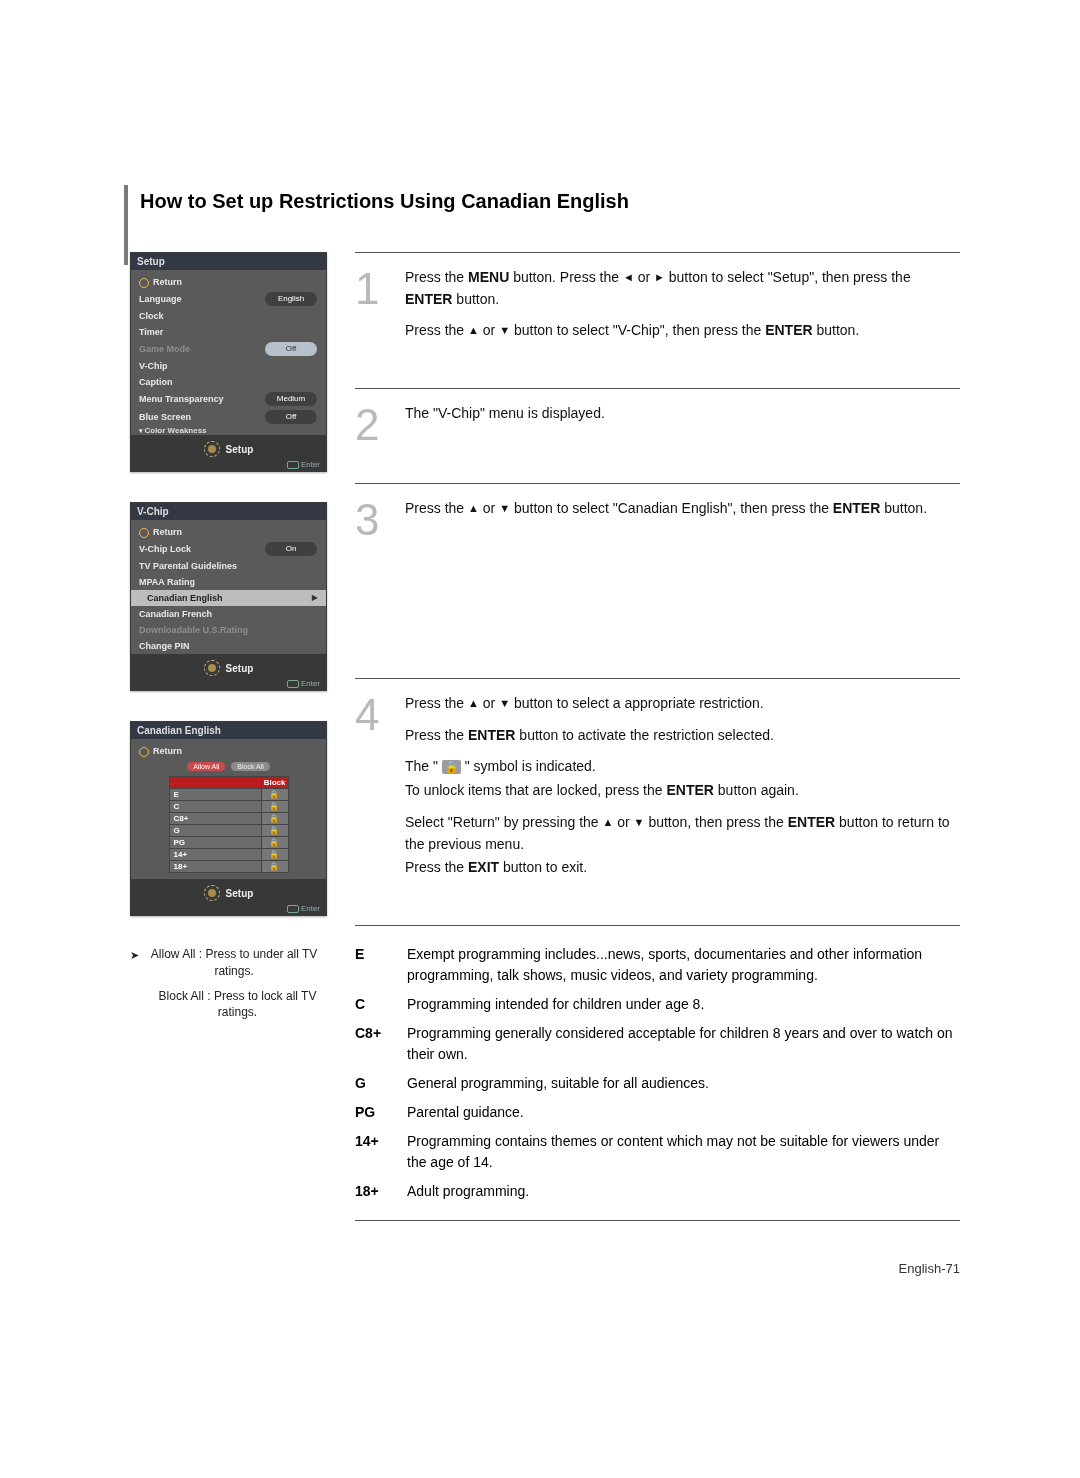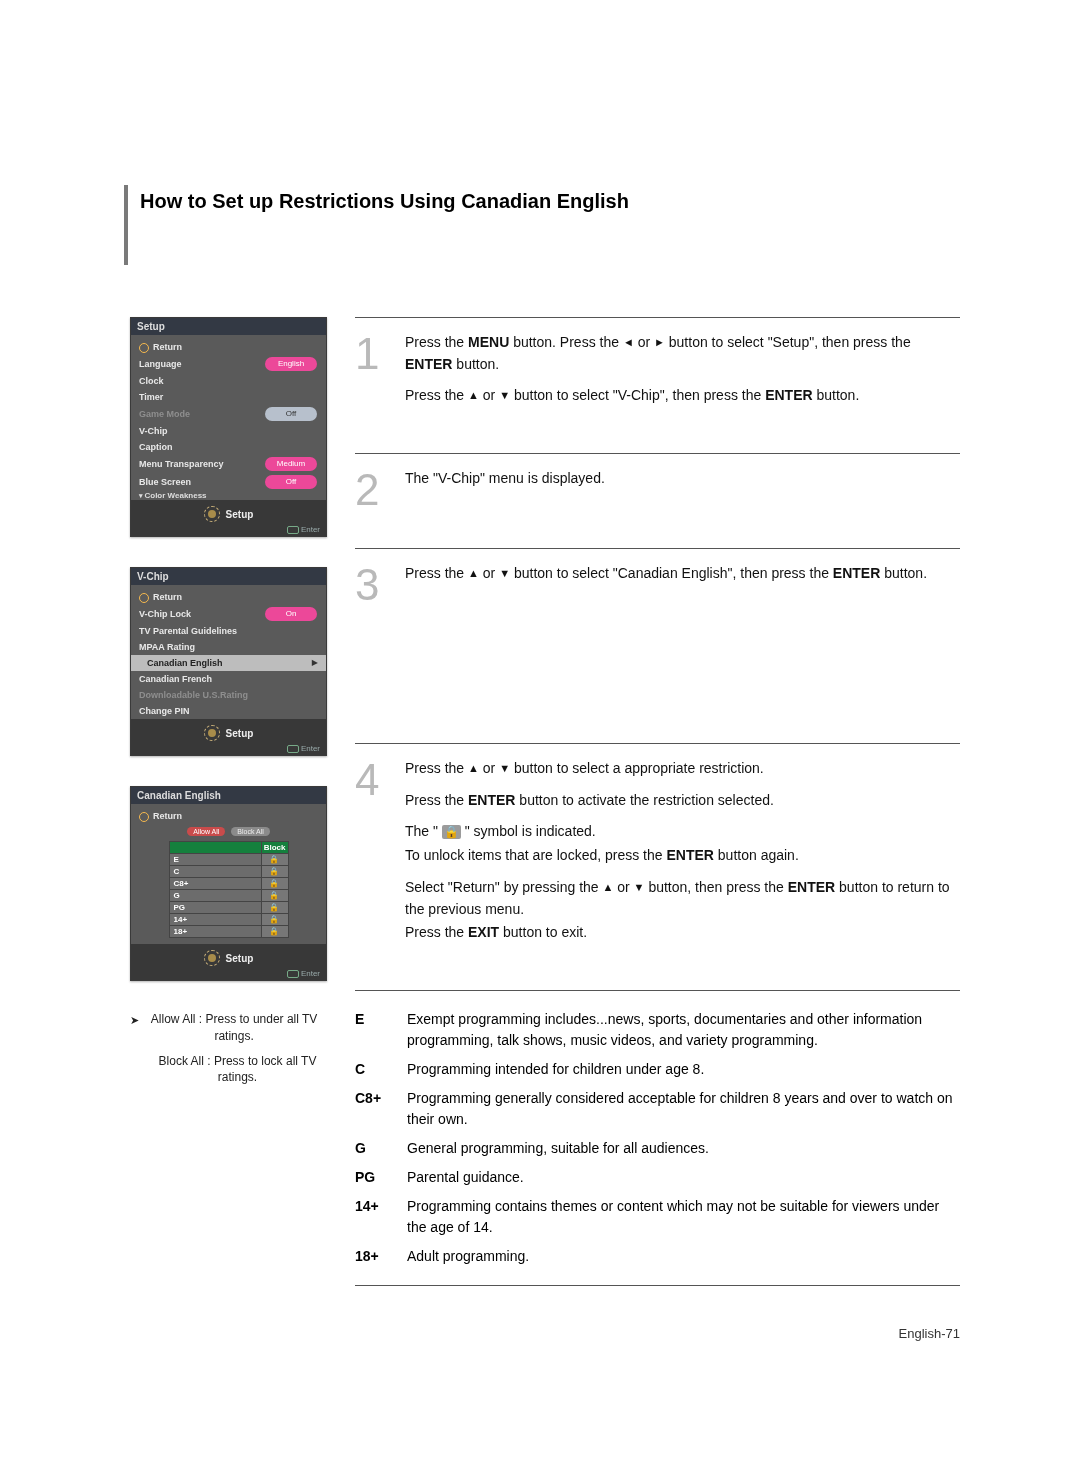--- a/index.html
+++ b/index.html
@@ -10,21 +10,21 @@
     width: 1080px;
     height: 1478px;
     position: relative;
   }
   .page {
     padding: 190px 120px 40px 130px;
     position: relative;
   }
   .title-bar {
     position: relative;
-    margin-bottom: 104px;
+    margin-bottom: 39px;
   }
   .title-accent {
     position: absolute;
     left: -6px;
     top: -5px;
     width: 4px;
     height: 80px;
     background: #7a7a7a;
   }
   .page-title {
@@ -92,21 +92,21 @@
     color: #ccc;
   }
   .osd-row .arrow-next {
     width: 8px;
     text-align: right;
     font-size: 8px;
     color: #333;
   }
   .pill {
     display: inline-block;
-    background: #ec4899;
+    background: #404040;
     border-radius: 7px;
     padding: 1px 8px;
     color: #fff;
     font-size: 8px;
     min-width: 36px;
     text-align: center;
   }
   .pill.light {
     background: #b7c0cc;
     color: #333;
@@ -183,21 +183,21 @@
   }
   .allow-btn { background:#c94b4b;color:#fff; }
   .block-btn { background:#8b8b8b;color:#eee; }
   .rating-table {
     width:120px;
     margin:2px auto 6px auto;
     border-collapse:collapse;
     font-size:8px;
   }
   .rating-table th {
-    background:#15803d;
+    background:#b91c1c;
     color:#fff;
     font-weight:bold;
     font-size:8px;
     padding:1px 2px;
     border:1px solid #444;
   }
   .rating-table td {
     border:1px solid #444;
     background:#6c6c6c;
     color:#fff;

